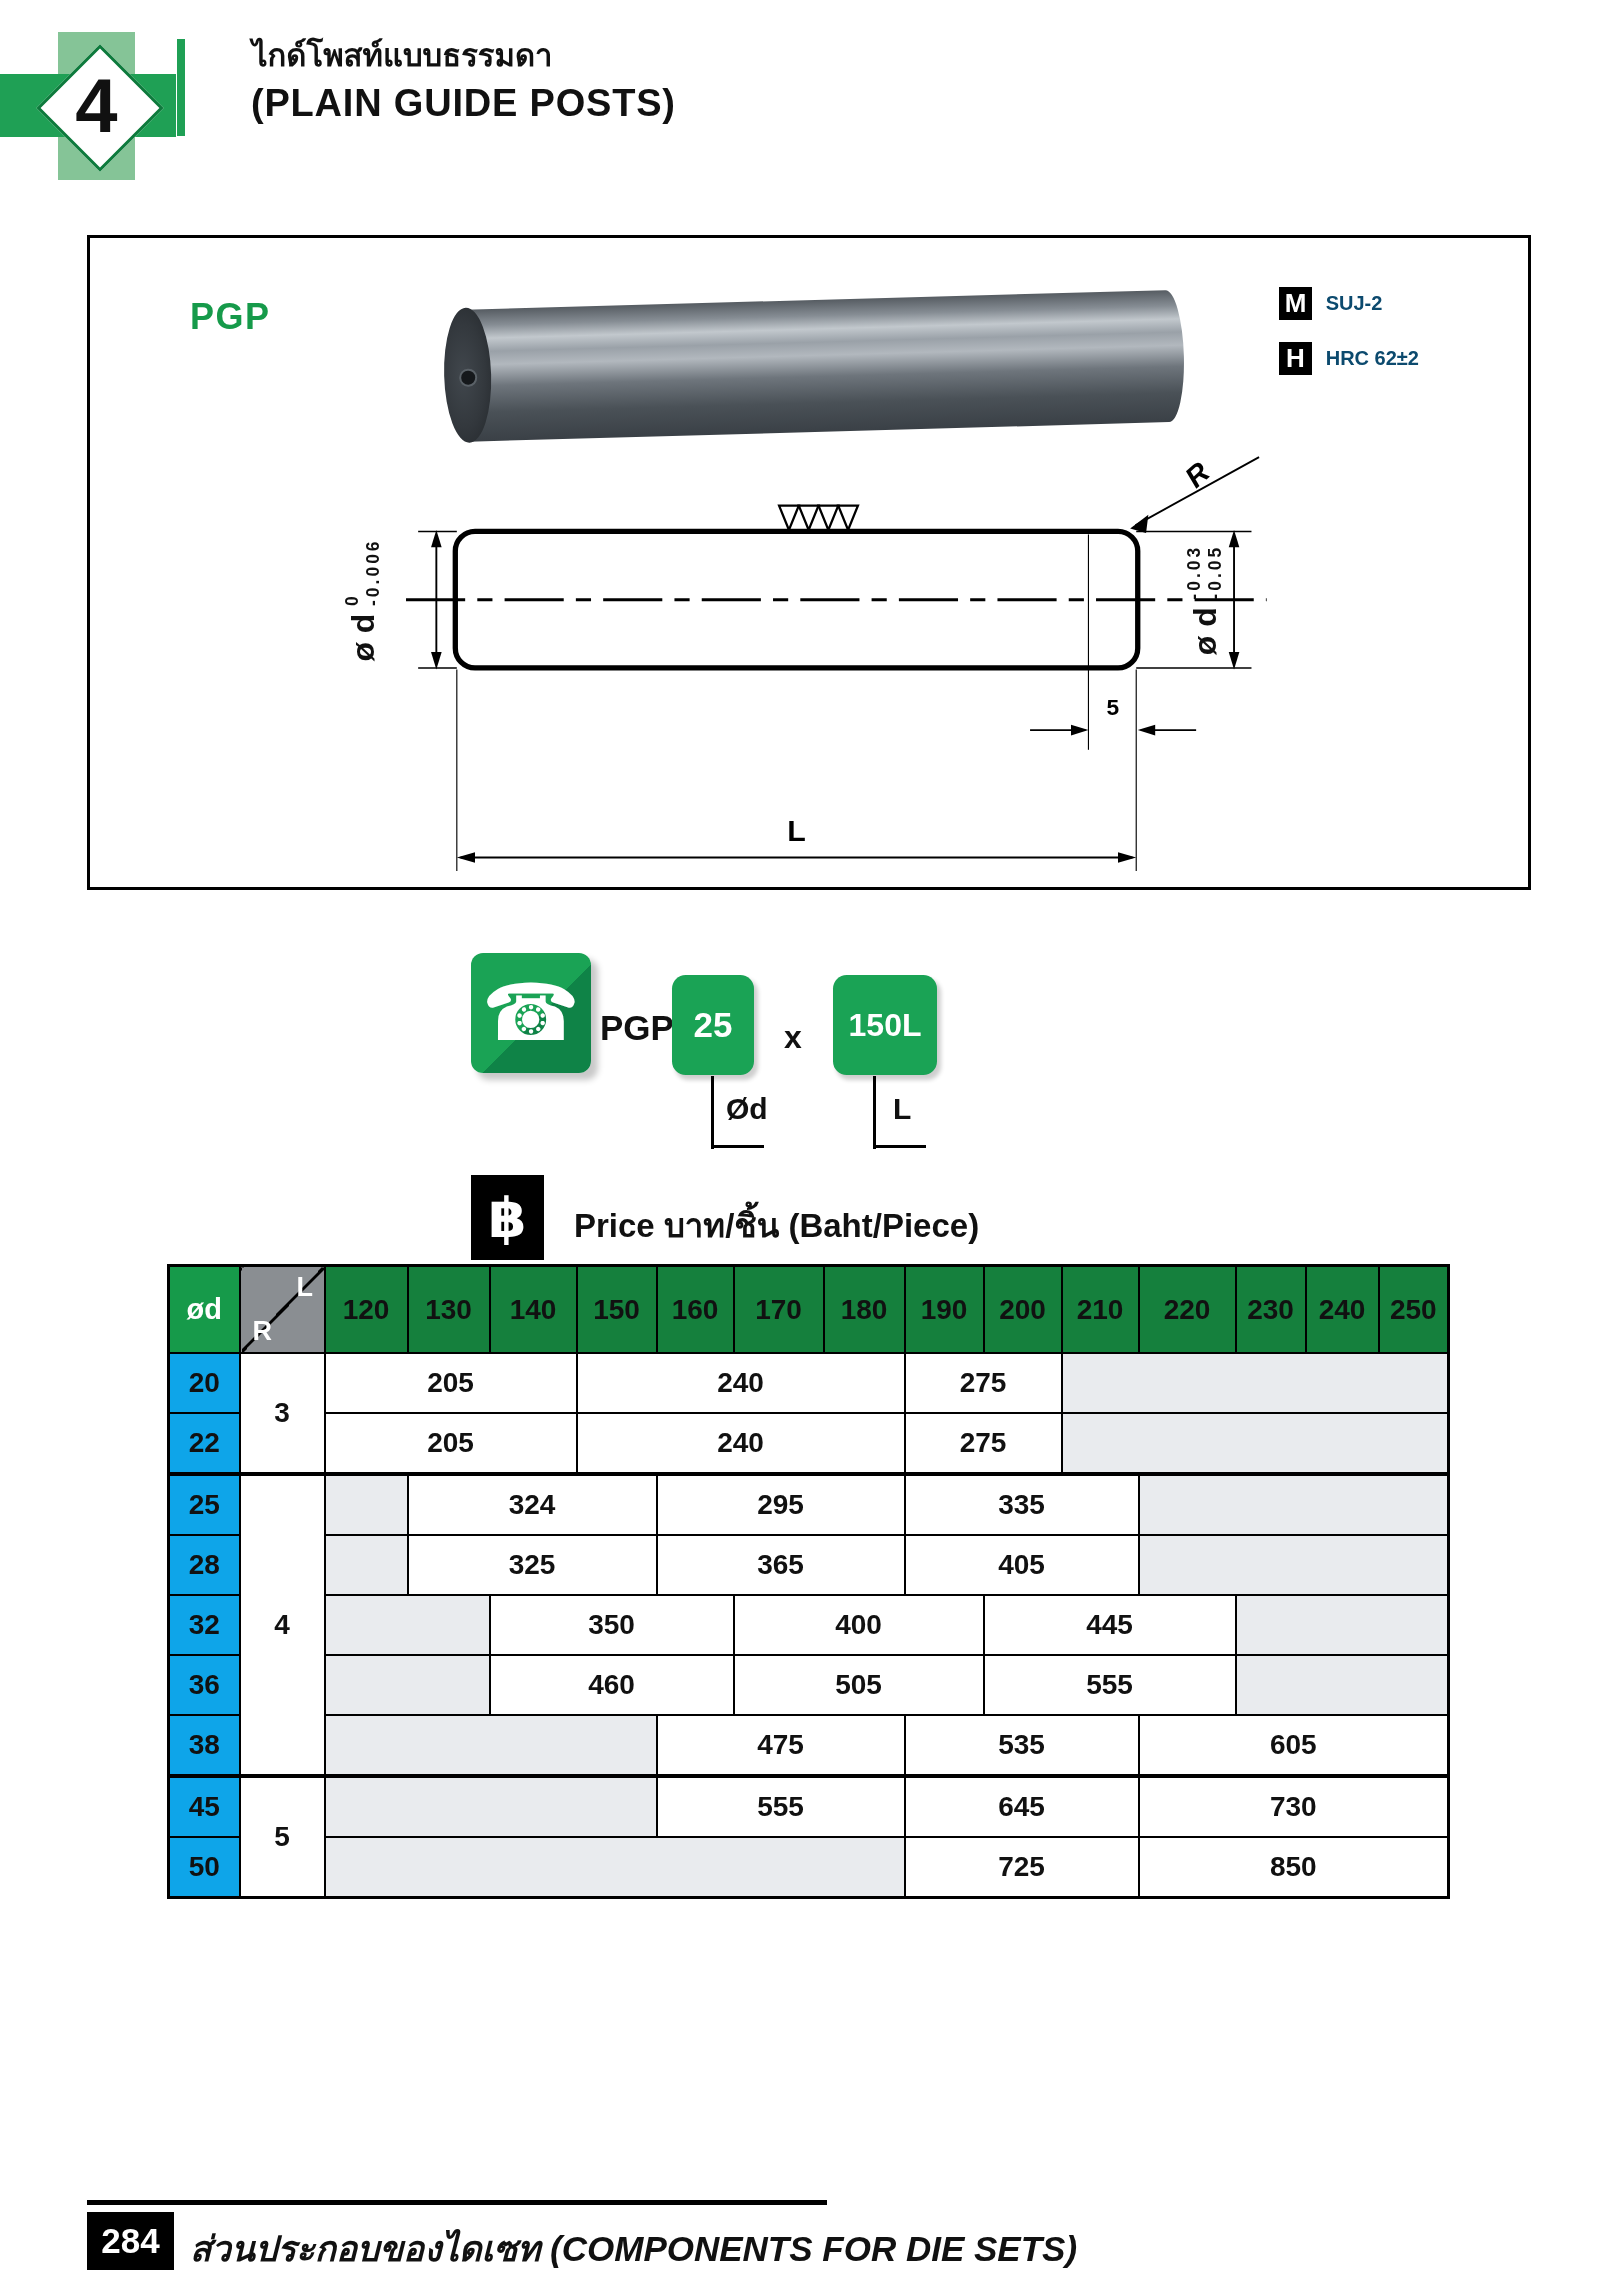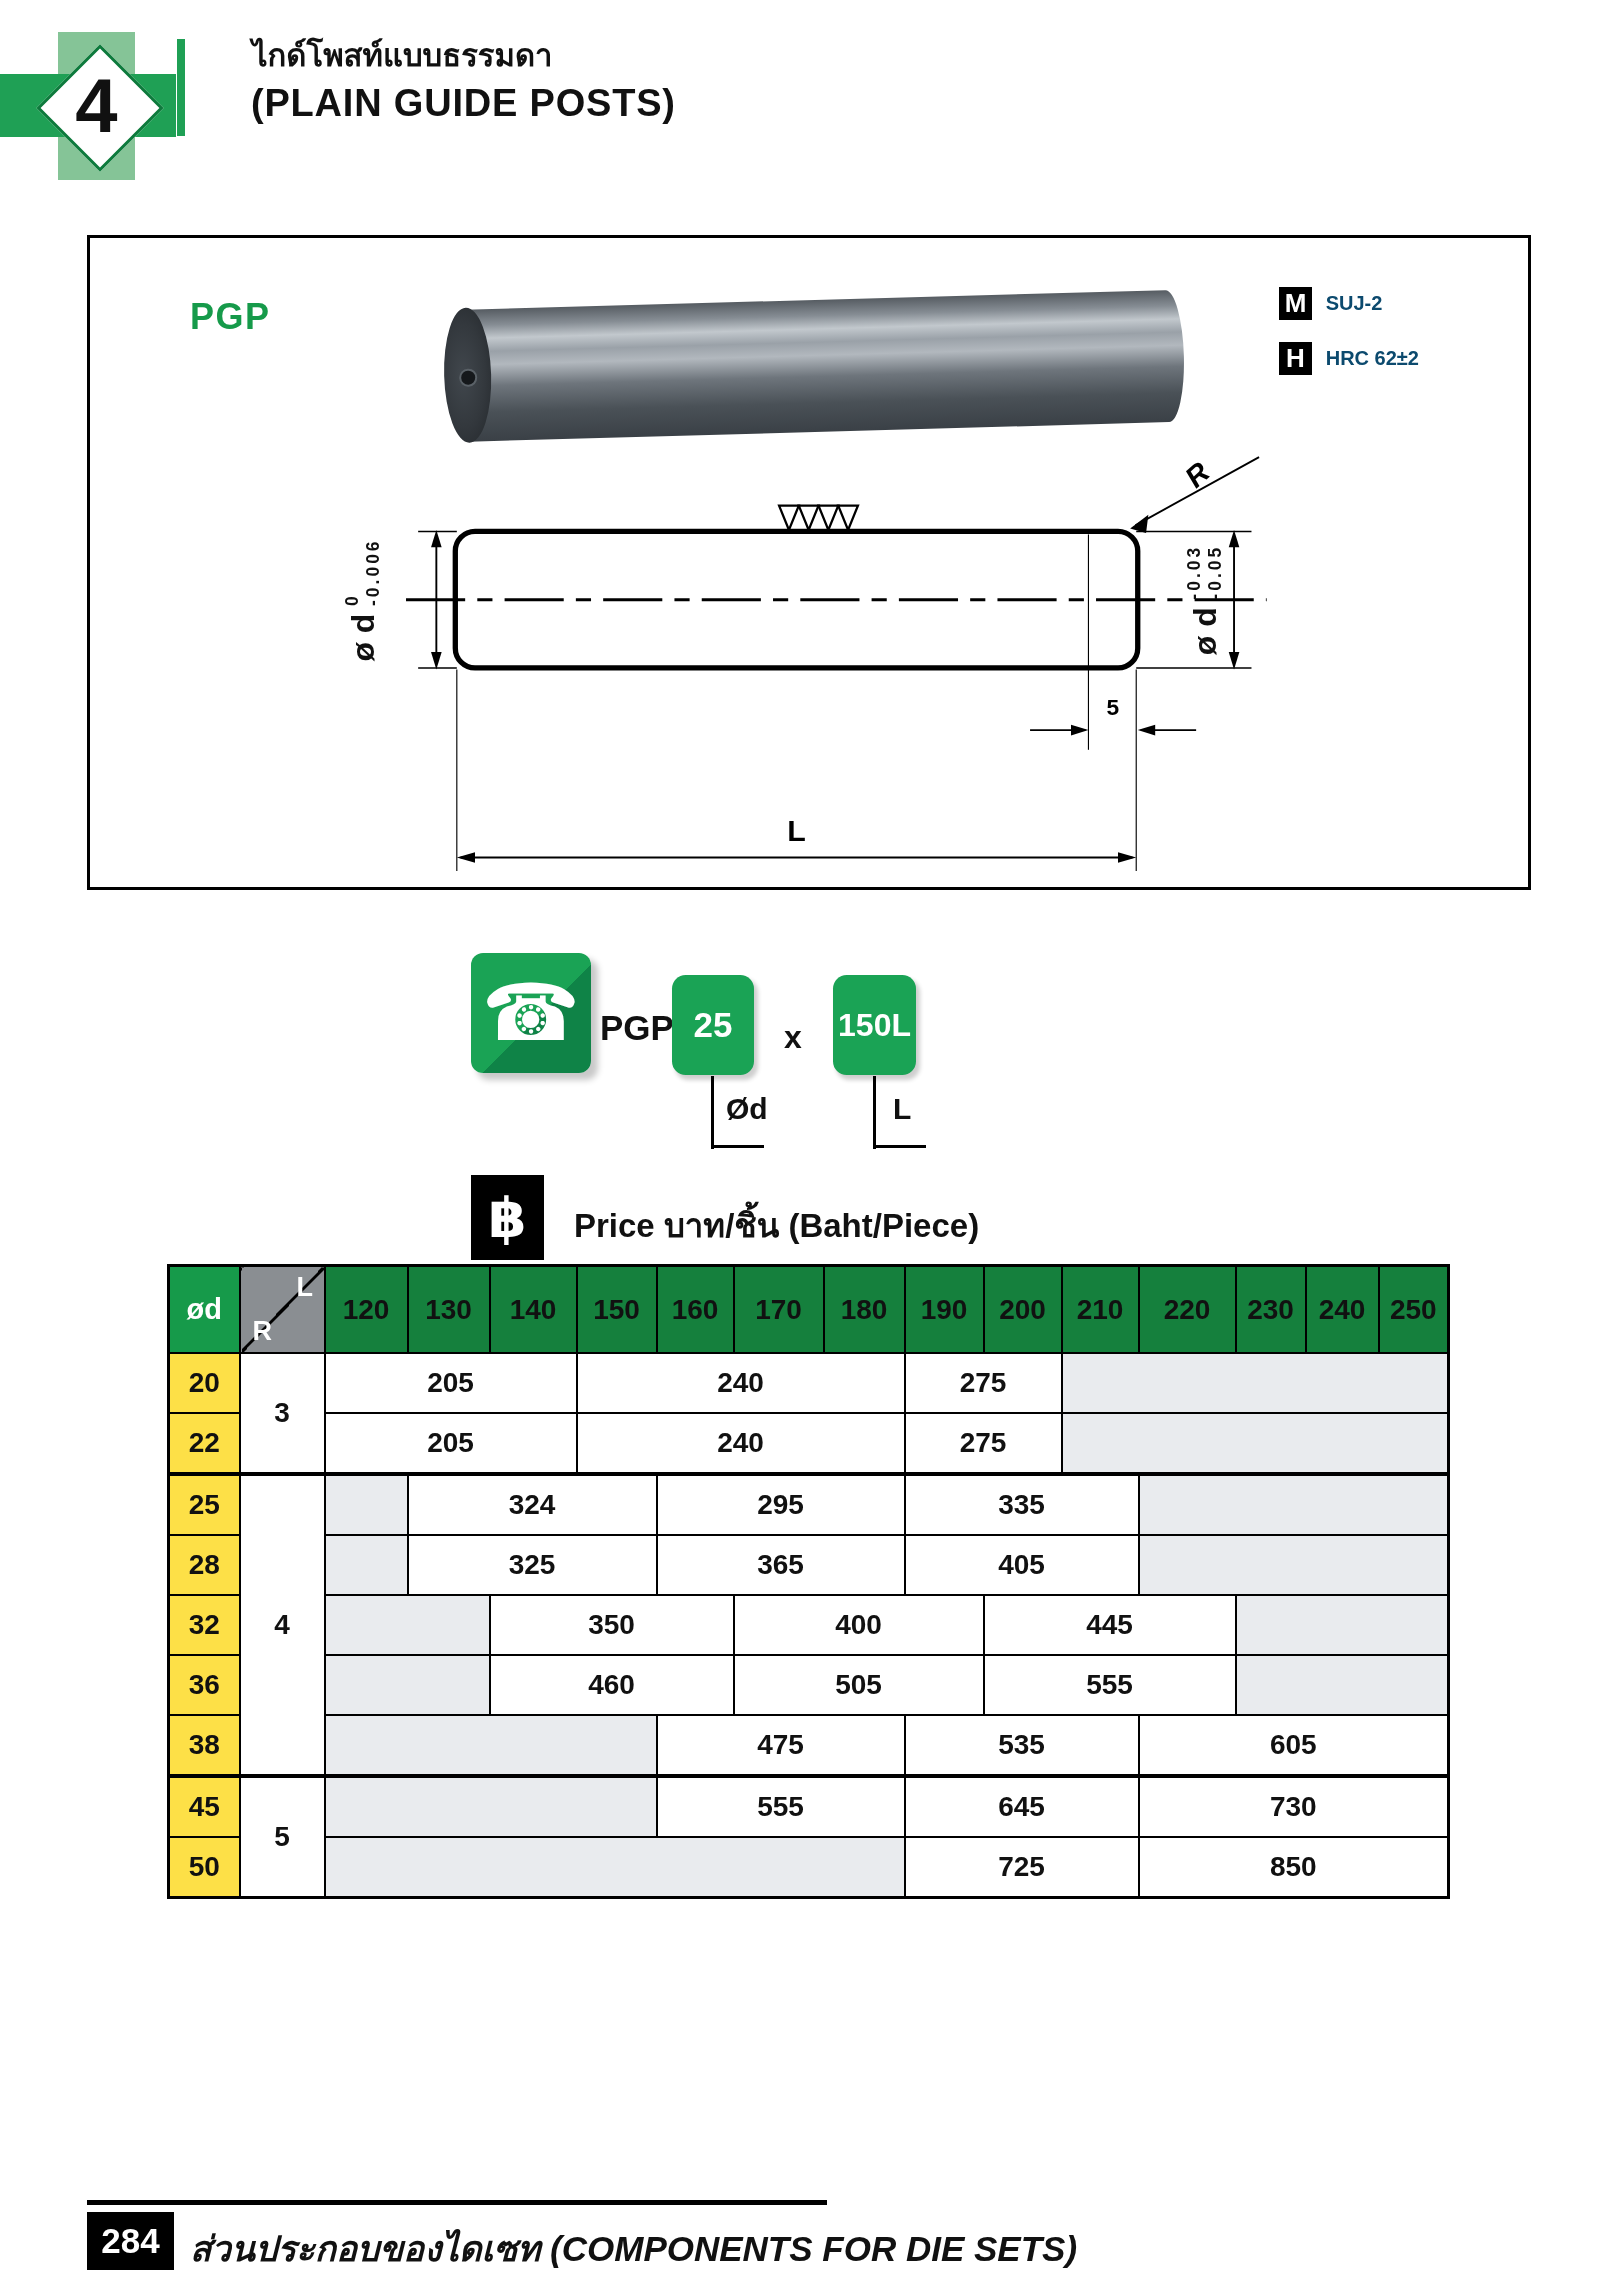--- a/index.html
+++ b/index.html
@@ -47,21 +47,21 @@
   
   .phone-tile{position:absolute;left:471px;top:953px;width:120px;height:120px;border-radius:12px;
     background:linear-gradient(135deg,#1aa355 55%,#0f8347 55%);box-shadow:6.8px 6.8px 6px #c9c9c9;
     display:flex;align-items:center;justify-content:center;}
   .phone-glyph{color:#fff;font-size:79px;line-height:1;font-family:"DejaVu Sans",sans-serif;}
   .order-prefix{position:absolute;left:600px;top:1008px;font-size:35px;font-weight:bold;color:#111;}
   .order-badge{position:absolute;top:975px;height:100px;border-radius:13.7px;background:#1aa355;
     color:#fff;display:flex;align-items:center;justify-content:center;font-weight:bold;font-size:35px;
     box-shadow:3.8px 4.6px 4.6px #cfcfcf;}
   .badge-d{left:672px;width:82px;}
-  .badge-l{left:833px;width:83px;font-size:32px;}
+  .badge-l{left:833px;width:104px;font-size:32px;}
   .order-x{position:absolute;left:784px;top:1019px;font-size:32px;font-weight:bold;color:#111;}
   .conn{position:absolute;background:#000;}
   .conn-v{width:3px;}
   .conn-h{height:3px;}
   .conn-label{position:absolute;font-size:30px;font-weight:bold;color:#111;}
 
   
   .baht-box{position:absolute;left:471px;top:1175px;width:73px;height:85px;background:#000;color:#fff;
     display:flex;align-items:center;justify-content:center;font-size:55px;font-weight:bold;
     font-family:"DejaVu Sans",sans-serif;}
@@ -77,21 +77,21 @@
   .price-table tbody td{height:58px;background:#fff;}
   .price-table .corner{background:#169a4a;color:#fff;font-size:29px;}
   .price-table .diag{background:
      linear-gradient(to bottom right,#8a8e92 calc(50% - 1.5px),#000 calc(50% - 1.5px) calc(50% + 1.5px),#8a8e92 calc(50% + 1.5px));
      position:relative;}
   .diag span{position:absolute;color:#fff;font-size:27px;font-weight:bold;}
   .diag .diag-l{top:4.6px;right:10.6px;}
   .diag .diag-r{bottom:4.6px;left:12px;}
   .price-table td.na{background:#e9ebee;}
   .price-table tr.group-start td{border-top:4.6px solid #000;}
-  .price-table td.odcell{background:#fde047;}
+  .price-table td.odcell{background:#0ea5e9;}
 
   
   .footer-rule{position:absolute;left:87px;top:2200px;width:740px;height:4.6px;background:#000;}
   .footer-pagebox{position:absolute;left:87px;top:2212px;width:87px;height:58px;background:#000;color:#fff;
     display:flex;align-items:center;justify-content:center;font-size:35px;font-weight:bold;}
   .footer-text{position:absolute;left:190px;top:2221px;font-size:35px;font-weight:bold;font-style:italic;color:#111;}
 </style>
 </head>
 <body>
 

